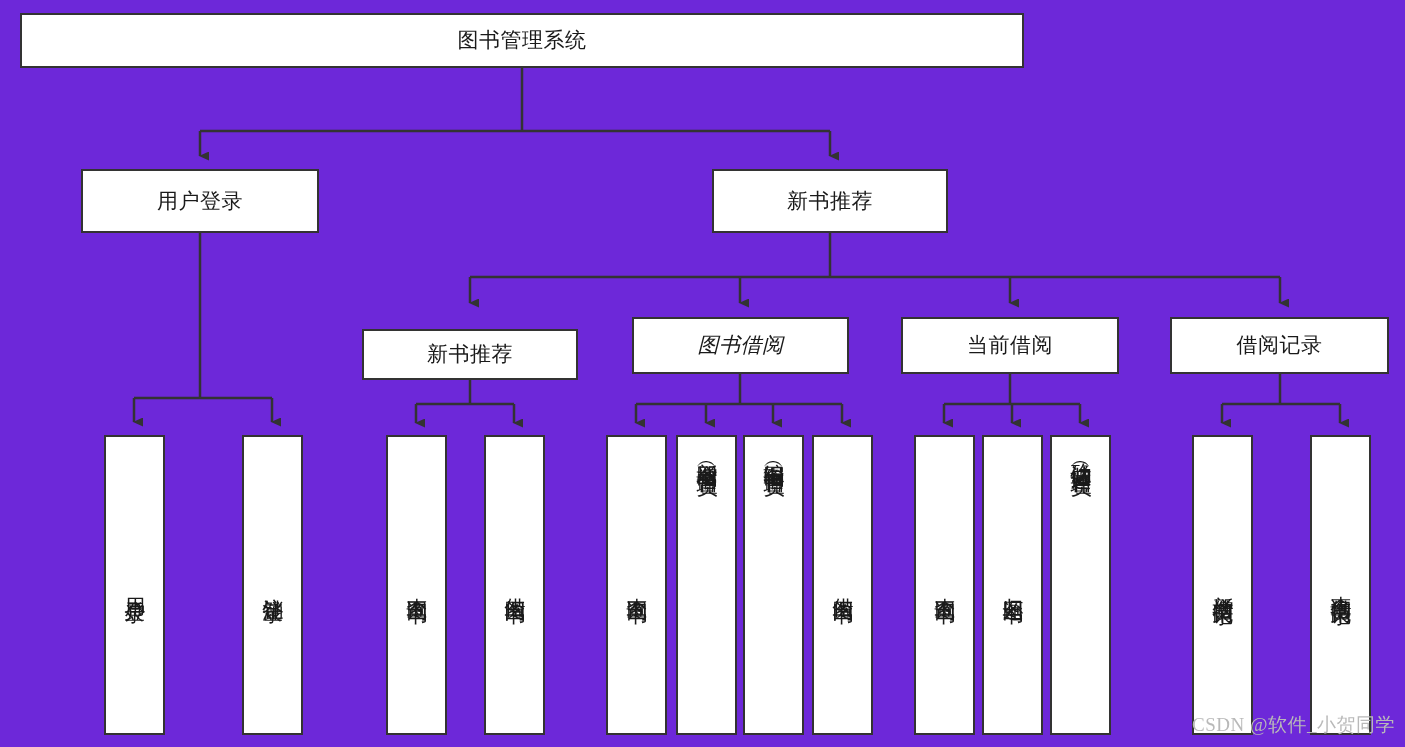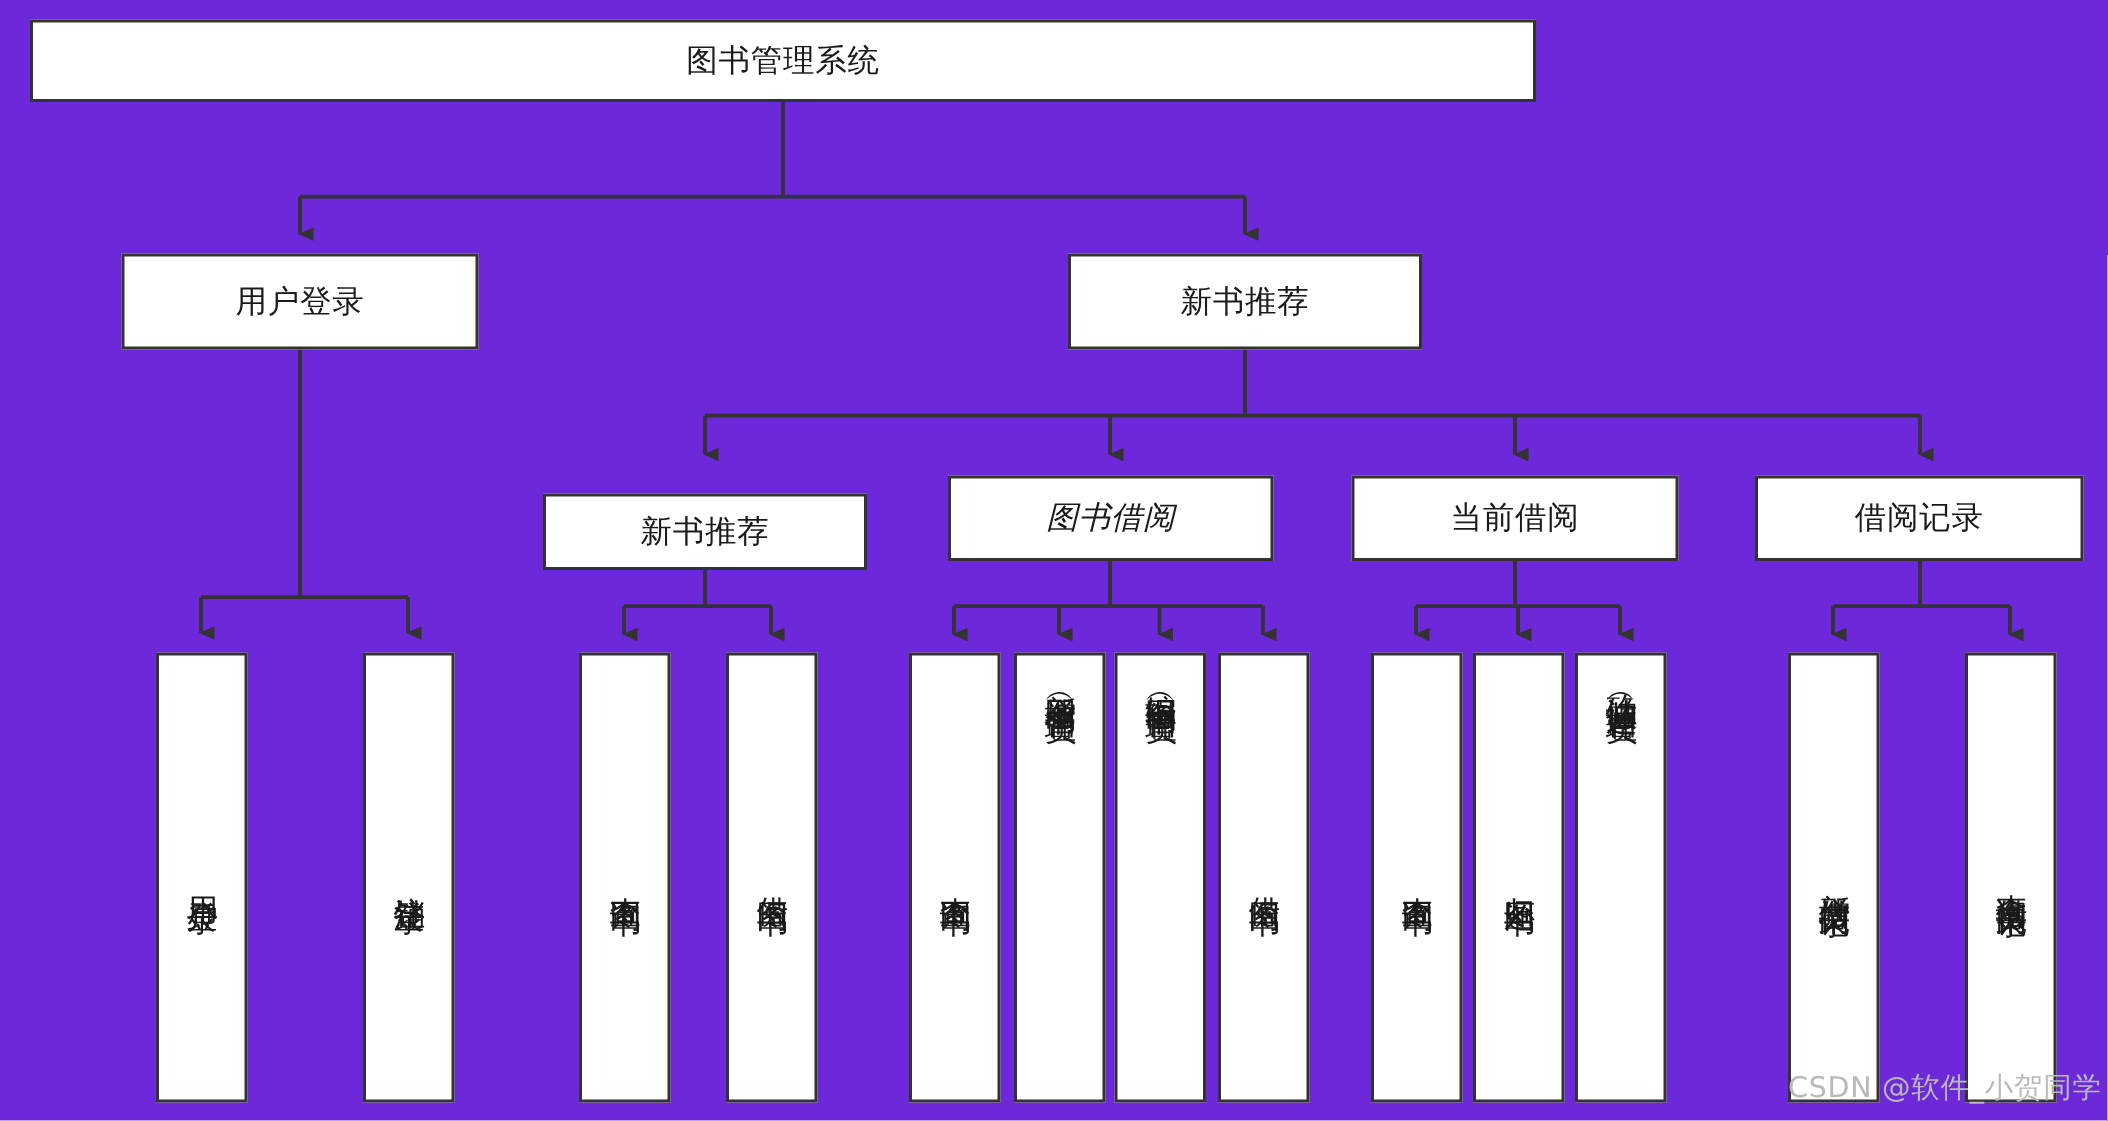--- a/index.html
+++ b/index.html
@@ -181,14 +181,14 @@
   <div class="node vertical" style="left: 1050px; top: 435px; width: 61px; height: 300px;">
     <span class="node-label">确认归还（管理员）</span>
   </div>
   <div class="node vertical tall-center" style="left: 1192px; top: 435px; width: 61px; height: 300px;">
     <span class="node-label">新增借阅记录</span>
   </div>
   <div class="node vertical tall-center" style="left: 1310px; top: 435px; width: 61px; height: 300px;">
     <span class="node-label">查询借阅记录</span>
   </div>
 
-  <div id="watermark" style="left: 1192px; top: 712px;">CSDN @软件_小贺同学</div>
+  <div id="watermark" style="left: 1192px; top: 712px; font-family: Liberation Serif, serif;">CSDN @软件_小贺同学</div>
 </div>
 
 </body></html>

